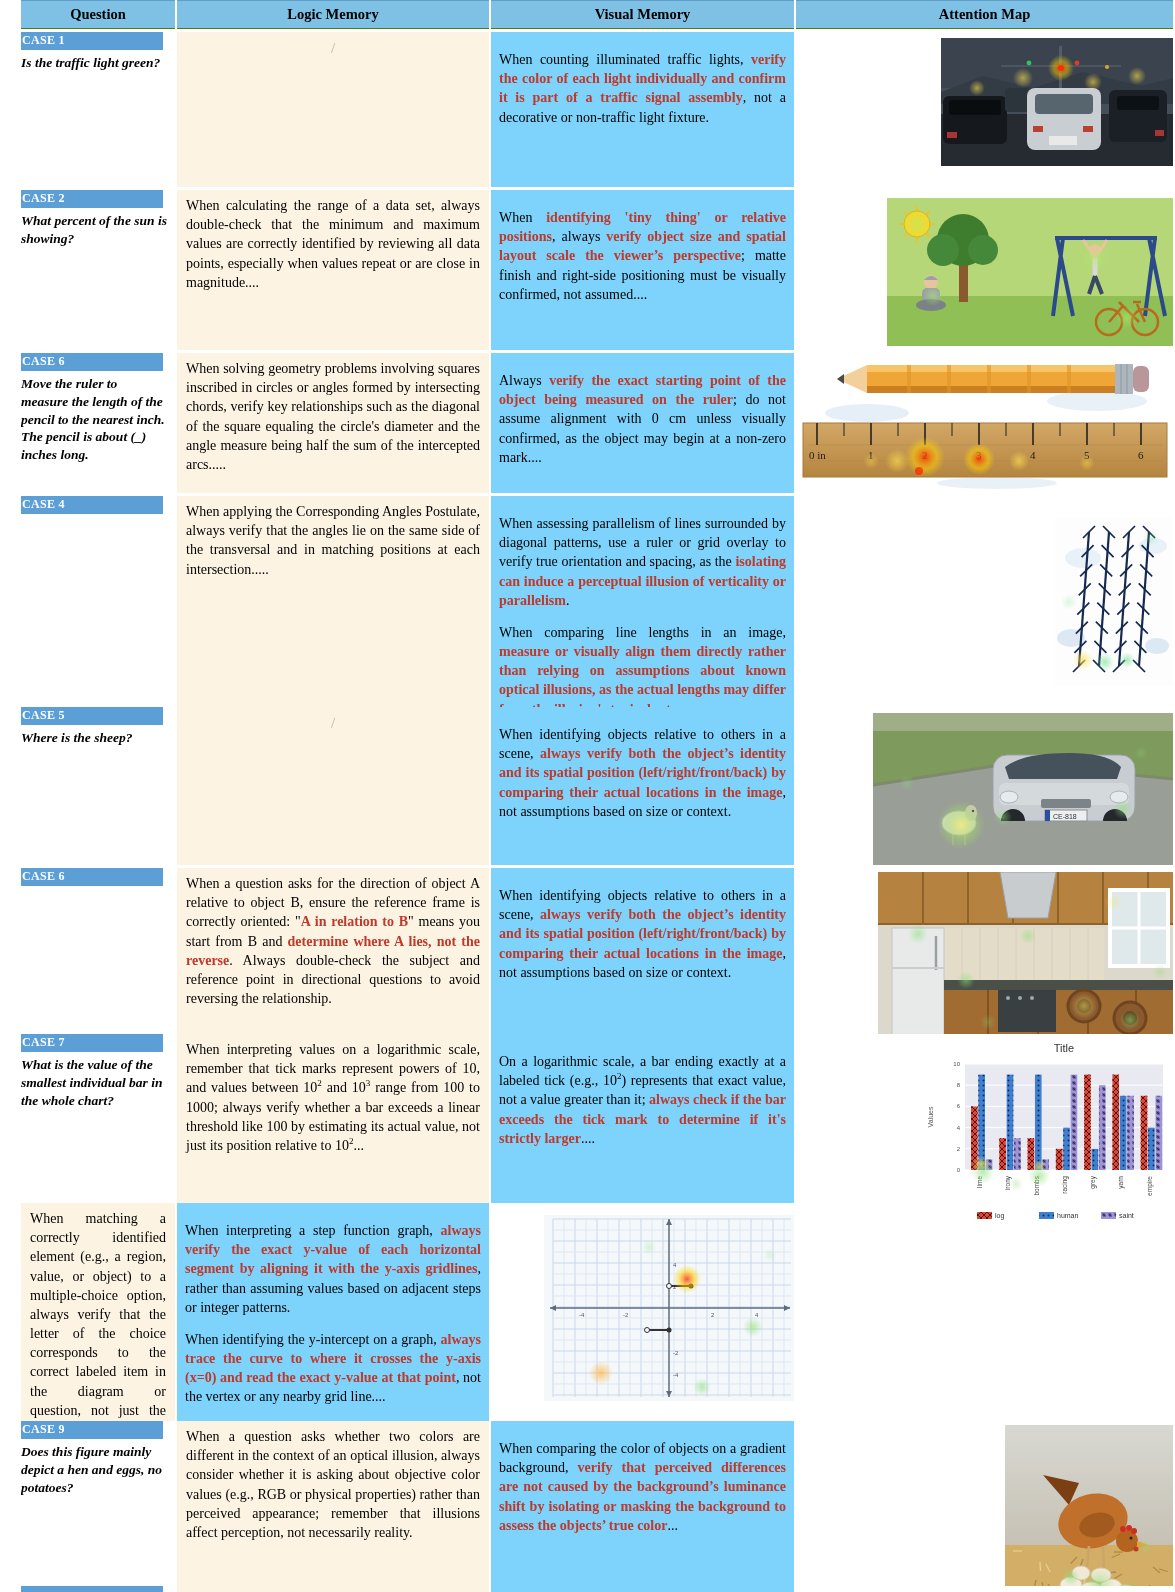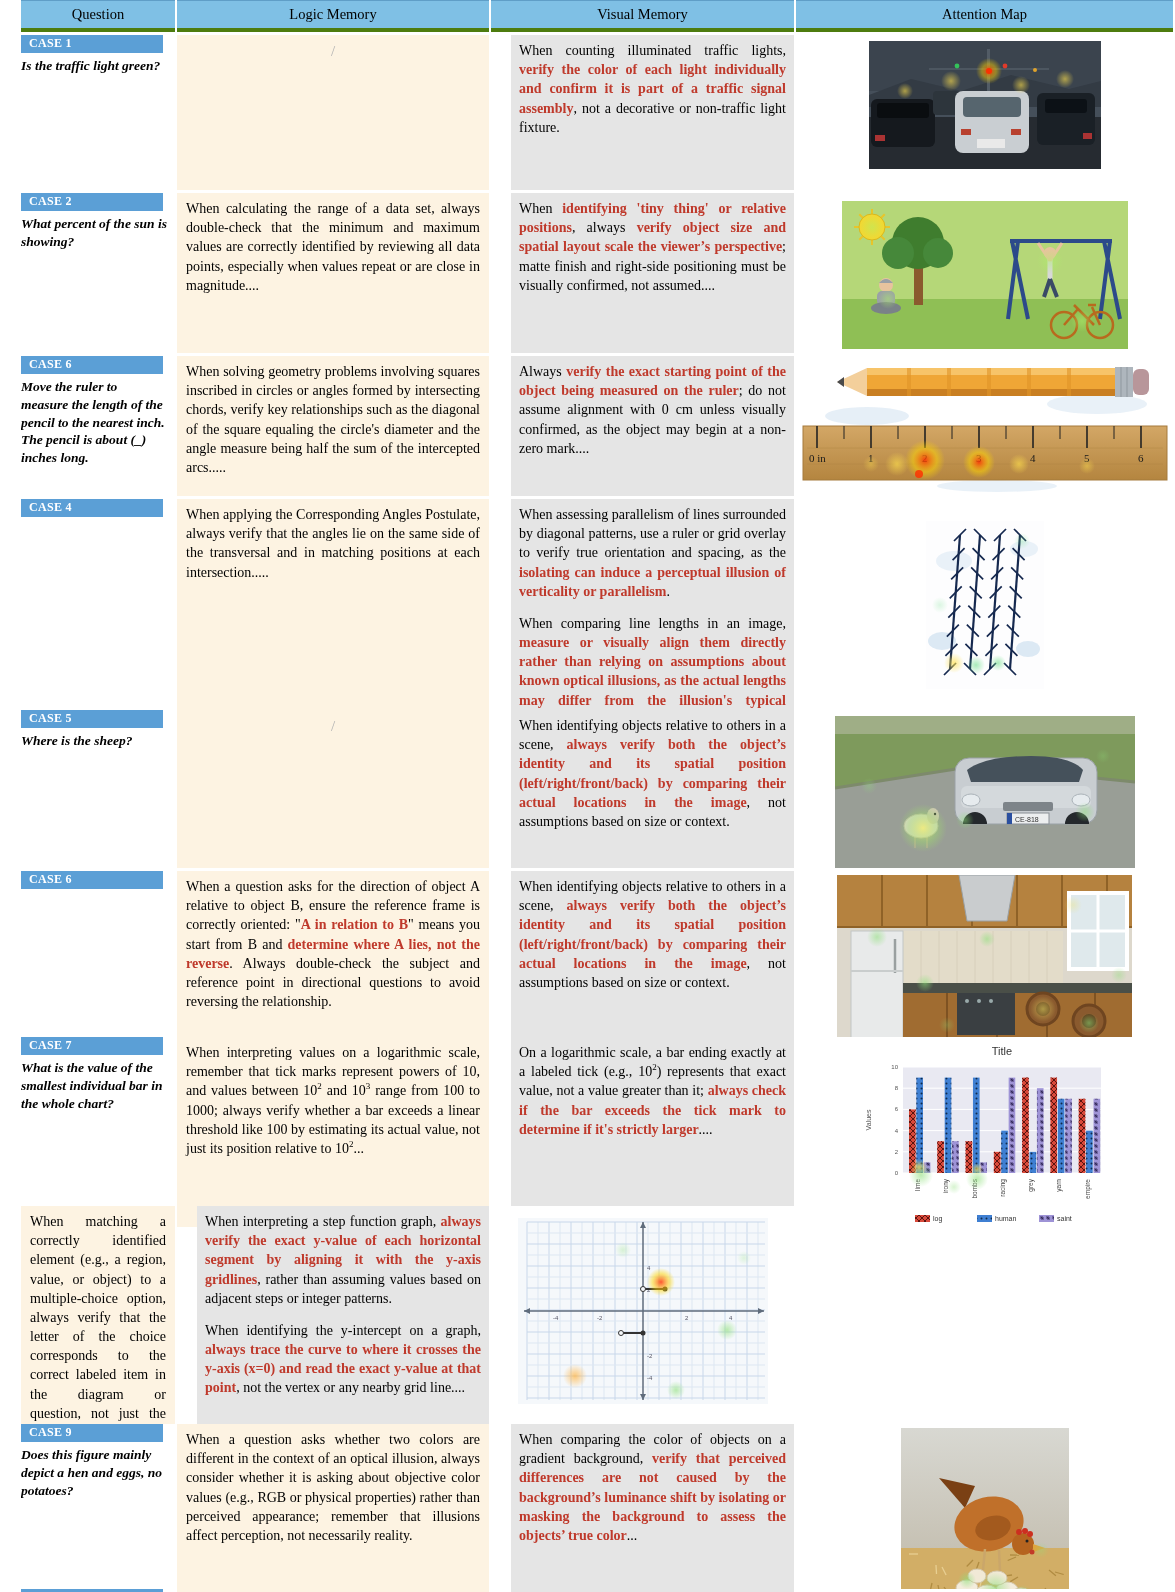--- a/index.html
+++ b/index.html
@@ -1,30 +1,30 @@
 <!DOCTYPE html>
 <html><head>
 <meta charset="utf-8">
 <style>
   html,body{margin:0;padding:0;}
   body{width:1175px;height:1592px;background:#ffffff;overflow:hidden;
        font-family:"Liberation Serif",serif;color:#000;}
   .tbl{position:absolute;left:21px;top:0;width:1152px;}
   .hdr{display:grid;grid-template-columns:154px 312px 303px 377px;column-gap:2px;}
   .hdr .hc{background:#7fc0e5;height:27px;display:flex;align-items:center;justify-content:center;
-           font-weight:normal;font-size:14.5px;border-top:1px solid #5f9ec7;border-bottom:4px solid #4d7c0f;}
+           font-weight:bold;font-size:14.5px;border-top:1px solid #5f9ec7;border-bottom:1px solid #4d7c0f;}
   .row{display:grid;grid-template-columns:154px 312px 303px 377px;column-gap:2px;margin-top:3px;}
   .cell{overflow:hidden;box-sizing:border-box;}
   .qcell{background:#fff;}
   .badge{background:#5b9fd6;color:#fff;font-weight:bold;font-size:12px;line-height:15px;
-         padding:1px 8px 2px;width:142px;box-sizing:border-box;margin-bottom:4px;letter-spacing:.3px;}
+         padding:1px 1px 2px;width:142px;box-sizing:border-box;margin-bottom:4px;letter-spacing:.3px;}
   .qtext{font-weight:bold;font-size:13.5px;line-height:1.32;padding-right:8px;font-style:italic;}
   .lcell{background:#fdf3e2;padding:6px 9px;}
-  .vcell{background:#e5e5e5;padding:6px 8px;margin-left:20px;}
-  .mcell{background:#fff;display:flex;align-items:flex-start;justify-content:center;}
+  .vcell{background:#7dd3fc;padding:18px 8px;}
+  .mcell{background:#fff;display:flex;align-items:flex-start;justify-content:flex-end;}
   .para{font-size:14px;line-height:1.37;text-align:justify;margin:0 0 13px 0;}
   .para:last-child{margin-bottom:0;}
   .red{color:#bf392b;font-weight:bold;}
   .slash{color:#b3b3b3;text-align:center;font-size:15px;margin-top:2px;}
   sup{font-size:9px;line-height:0;}
   .amap{display:block;}
   .stub{height:6px;}
   .stub .cell{height:6px;}
   .stub .badge{height:6px;margin:0;padding:0;}
 </style>

